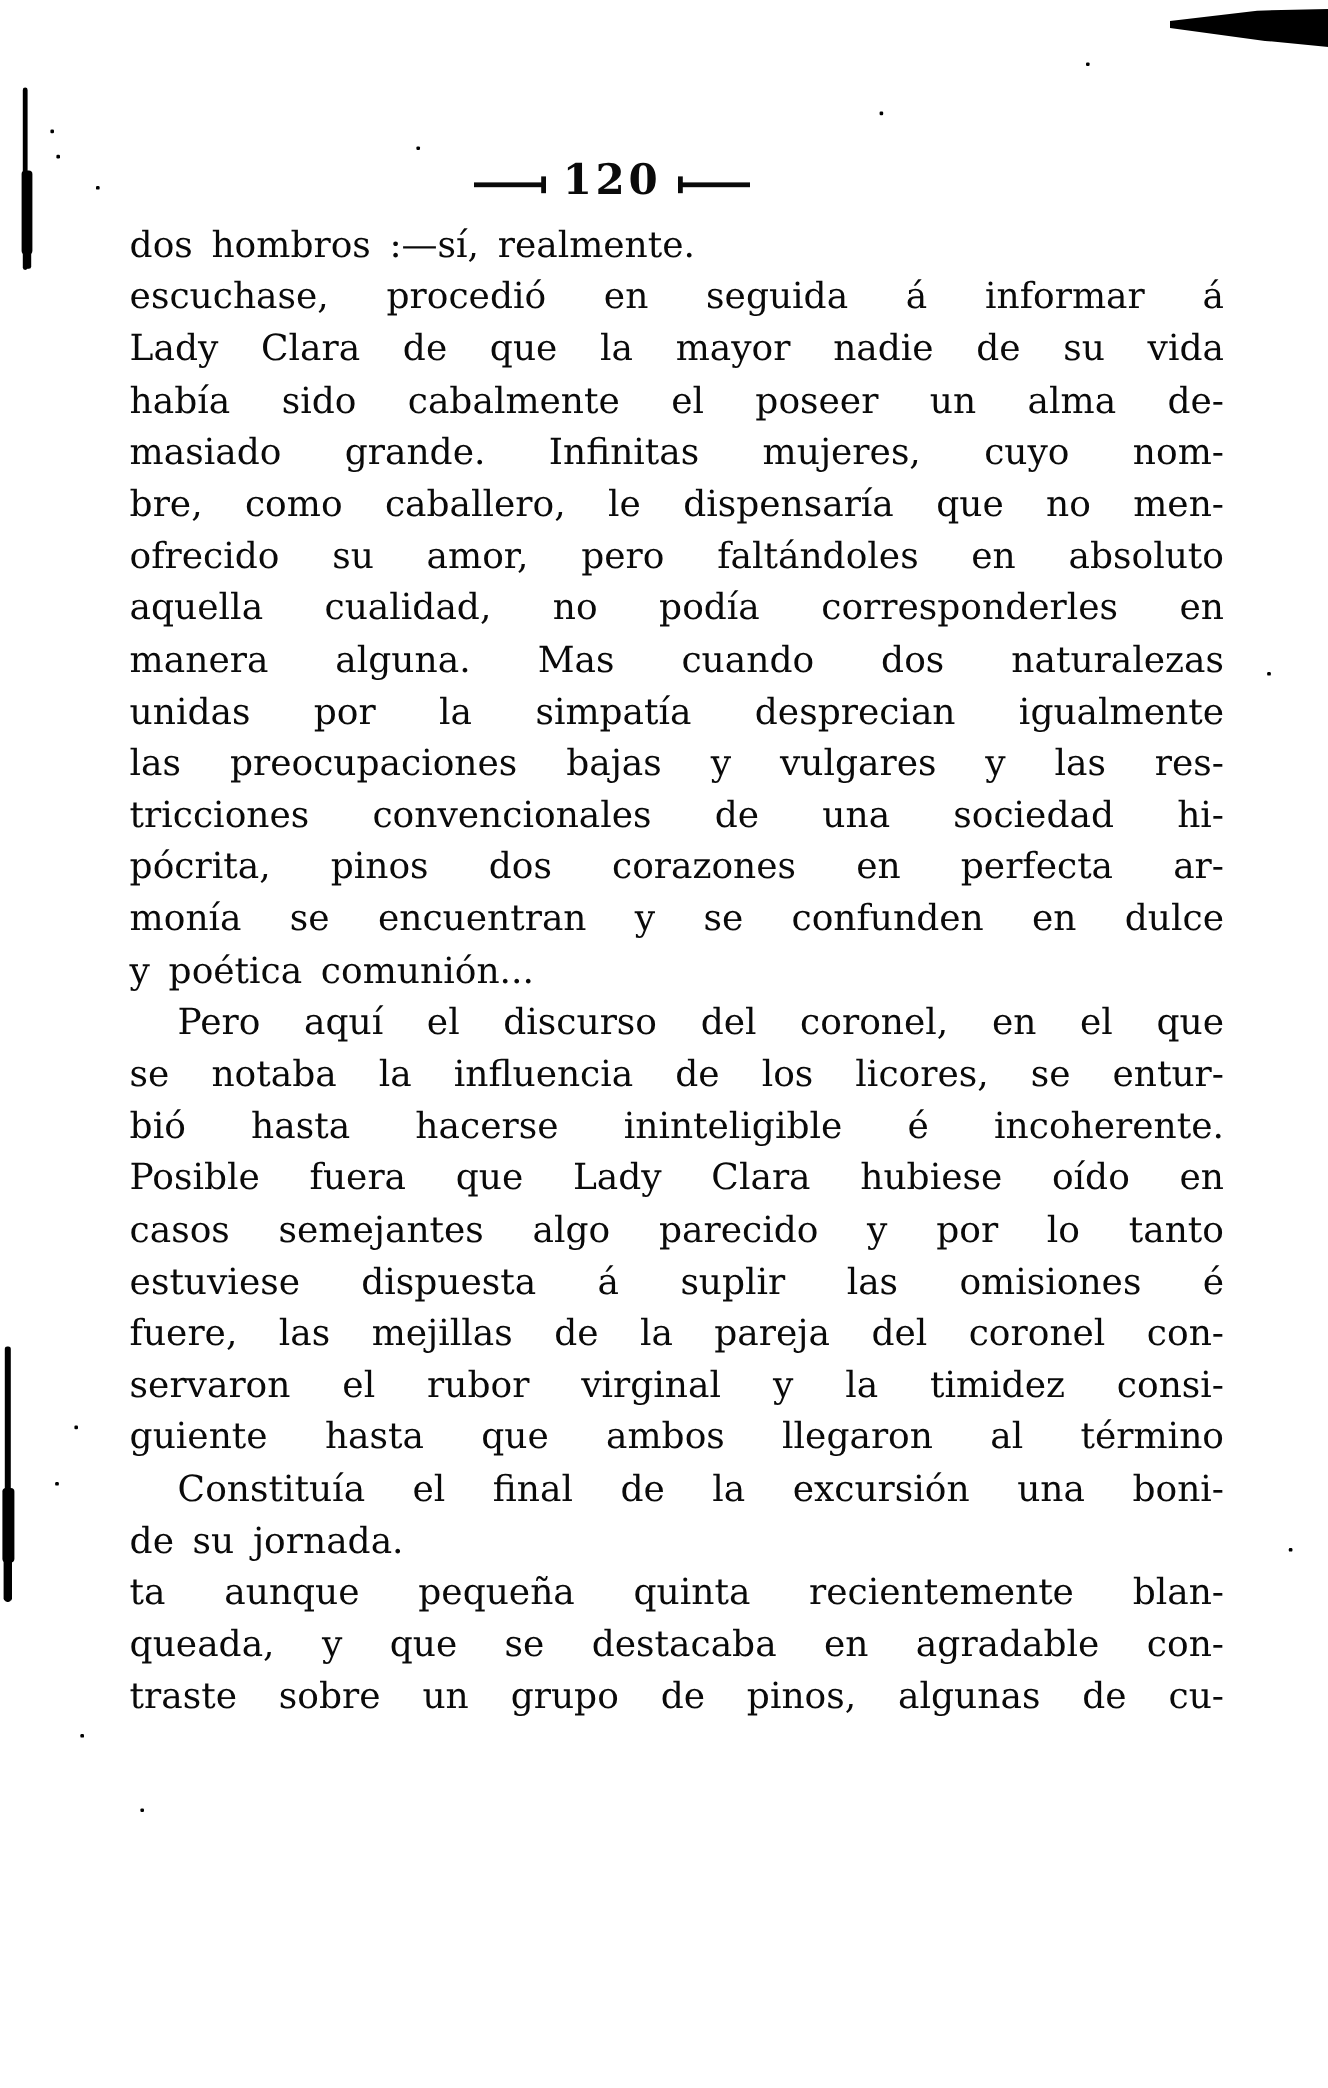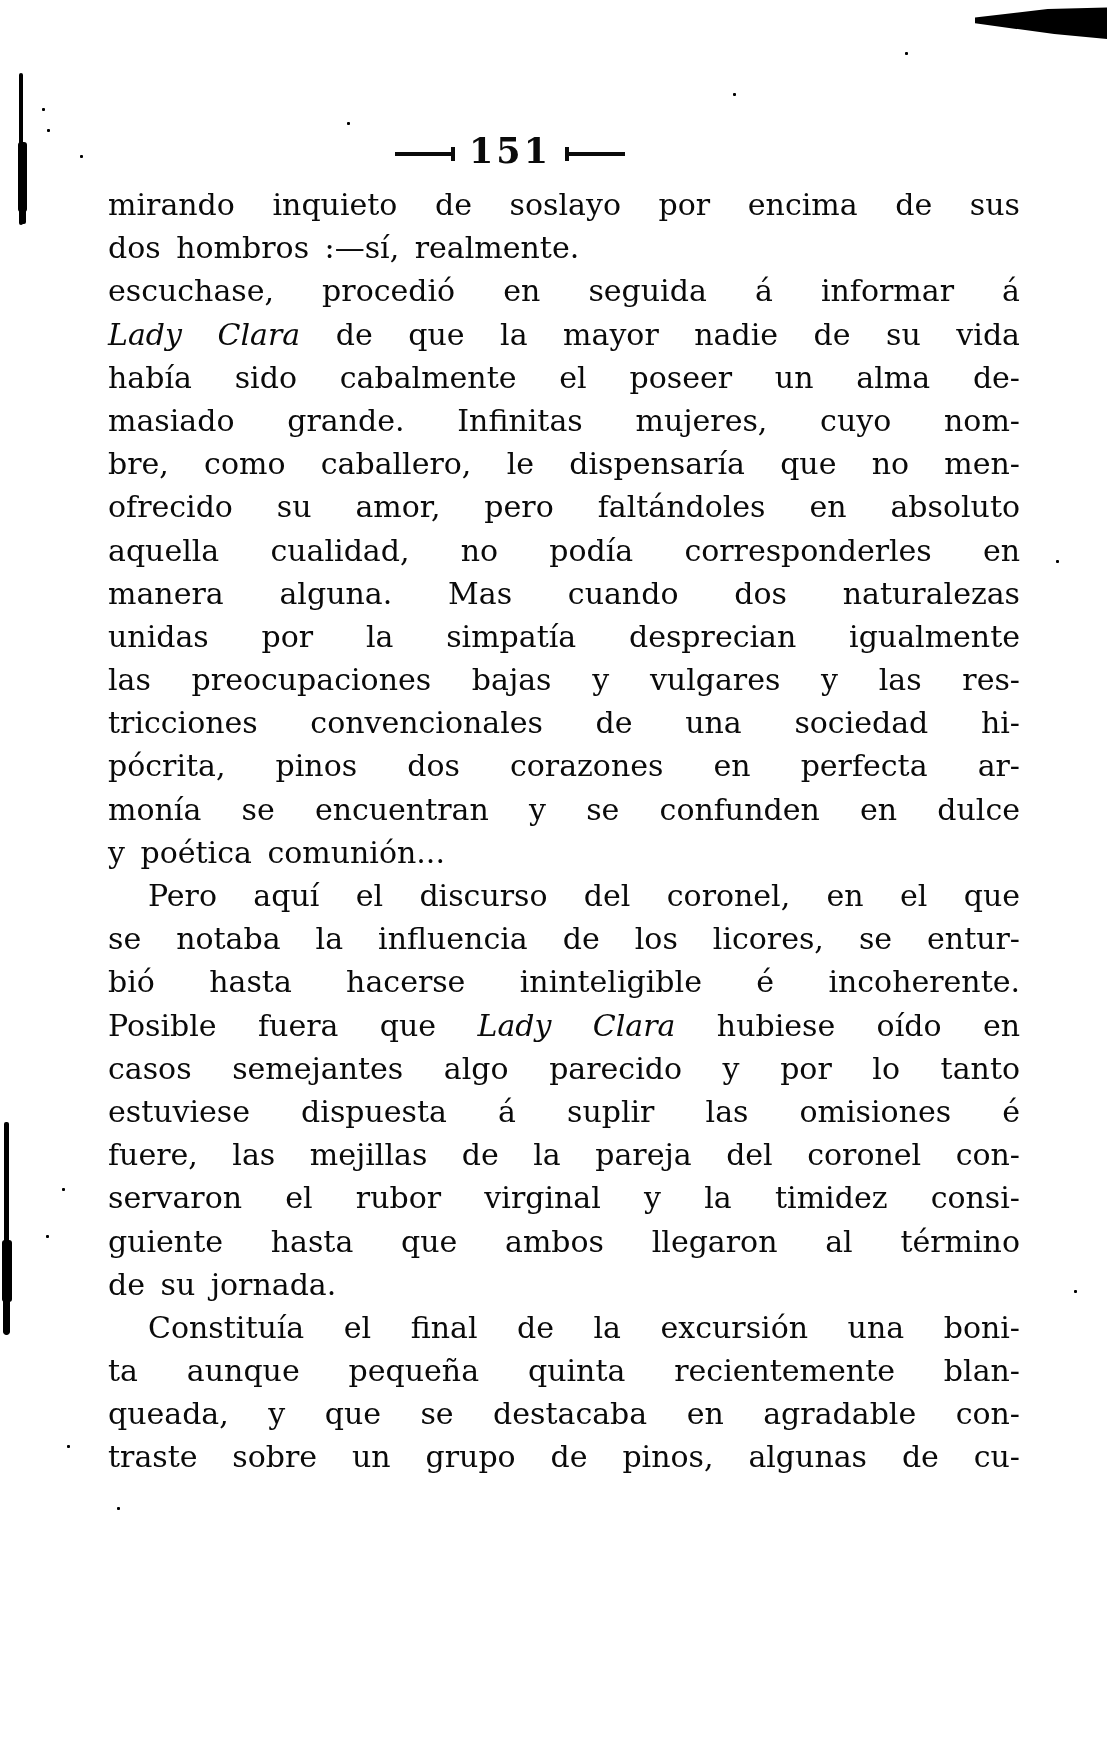--- a/index.html
+++ b/index.html
@@ -72,21 +72,21 @@
     overflow: visible;
   }
   .line.flush {
     text-align: center;
     text-align-last: left;
     word-spacing: 6px;
   }
   .line.indent {
     padding-left: 40px;
   }
-  .italic { font-style: italic; }
+  .italic { }
 
   
   .artifact { position: absolute; background: #000; }
   .wedge-top-right {
     left: 975px; top: 6px; width: 132px; height: 36px;
     clip-path: polygon(0% 32%, 55% 8%, 100% 4%, 100% 92%, 60% 78%, 0% 48%);
   }
   .streak-a1 { left: 19px;  top: 73px;   width: 4px;  height: 152px; border-radius: 2px; }
   .streak-a2 { left: 18px;  top: 142px;  width: 9px;  height: 70px;  border-radius: 3px; }
   .streak-a3 { left: 20px;  top: 206px;  width: 6px;  height: 18px;  border-radius: 2px; }
@@ -126,25 +126,24 @@
   <div class="speck sp5"></div>
   <div class="speck sp6"></div>
   <div class="speck sp7"></div>
   <div class="speck sp8"></div>
   <div class="speck sp9"></div>
   <div class="speck sp10"></div>
   <div class="speck sp11"></div>
   <div class="speck sp12"></div>
 
   <div class="running-head">
-    <span class="orn orn-left"></span><span class="page-number">151</span><span class="orn orn-right"></span>
+    <span class="orn orn-left"></span><span class="page-number">120</span><span class="orn orn-right"></span>
   </div>
 
   <div class="text-block">
-      <div class="line"><span>mirando inquieto de soslayo por encima de sus</span></div>
       <div class="line flush"><span>dos hombros :—sí, realmente.</span></div>
       <div class="line"><span>escuchase, procedió en seguida á informar á</span></div>
       <div class="line"><span class="italic">Lady Clara</span><span> de que la mayor nadie de su vida</span></div>
       <div class="line"><span>había sido cabalmente el poseer un alma de-</span></div>
       <div class="line"><span>masiado grande. Infinitas mujeres, cuyo nom-</span></div>
       <div class="line"><span>bre, como caballero, le dispensaría que no men-</span></div>
       <div class="line"><span>ofrecido su amor, pero faltándoles en absoluto</span></div>
       <div class="line"><span>aquella cualidad, no podía corresponderles en</span></div>
       <div class="line"><span>manera alguna. Mas cuando dos naturalezas</span></div>
       <div class="line"><span>unidas por la simpatía desprecian igualmente</span></div>
@@ -155,20 +154,20 @@
       <div class="line flush"><span>y poética comunión...</span></div>
       <div class="line indent"><span>Pero aquí el discurso del coronel, en el que</span></div>
       <div class="line"><span>se notaba la influencia de los licores, se entur-</span></div>
       <div class="line"><span>bió hasta hacerse ininteligible é incoherente.</span></div>
       <div class="line"><span>Posible fuera que </span><span class="italic">Lady Clara</span><span> hubiese oído en</span></div>
       <div class="line"><span>casos semejantes algo parecido y por lo tanto</span></div>
       <div class="line"><span>estuviese dispuesta á suplir las omisiones é</span></div>
       <div class="line"><span>fuere, las mejillas de la pareja del coronel con-</span></div>
       <div class="line"><span>servaron el rubor virginal y la timidez consi-</span></div>
       <div class="line"><span>guiente hasta que ambos llegaron al término</span></div>
+      <div class="line indent"><span>Constituía el final de la excursión una boni-</span></div>
       <div class="line flush"><span>de su jornada.</span></div>
-      <div class="line indent"><span>Constituía el final de la excursión una boni-</span></div>
       <div class="line"><span>ta aunque pequeña quinta recientemente blan-</span></div>
       <div class="line"><span>queada, y que se destacaba en agradable con-</span></div>
       <div class="line"><span>traste sobre un grupo de pinos, algunas de cu-</span></div>
     </div>
 
 </div>
 
 </body></html>

